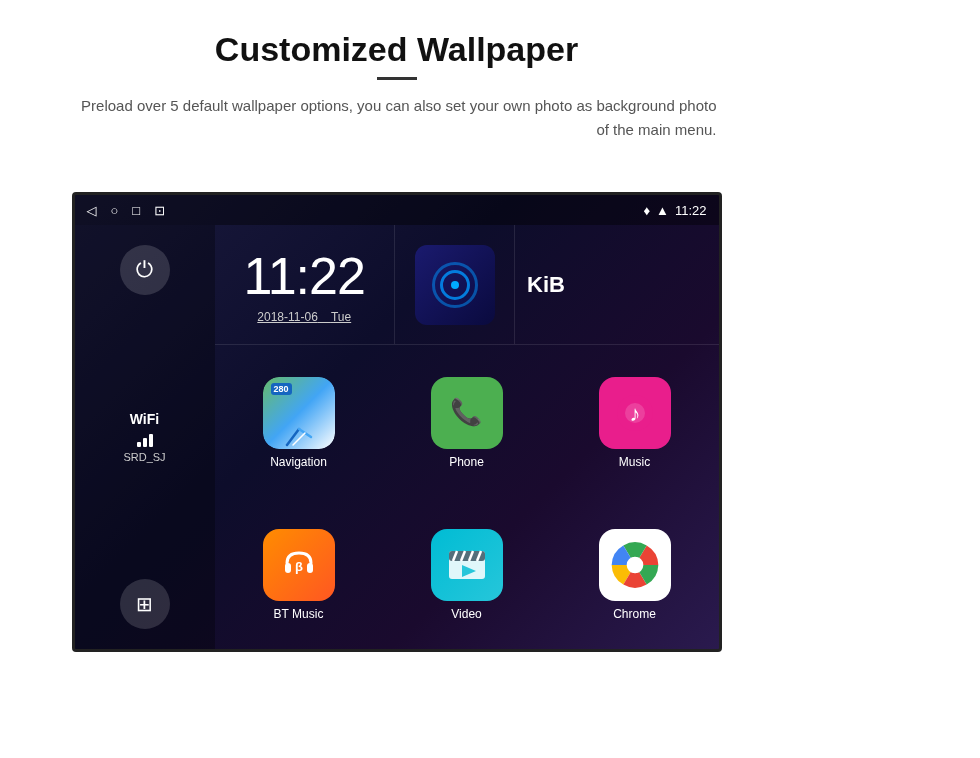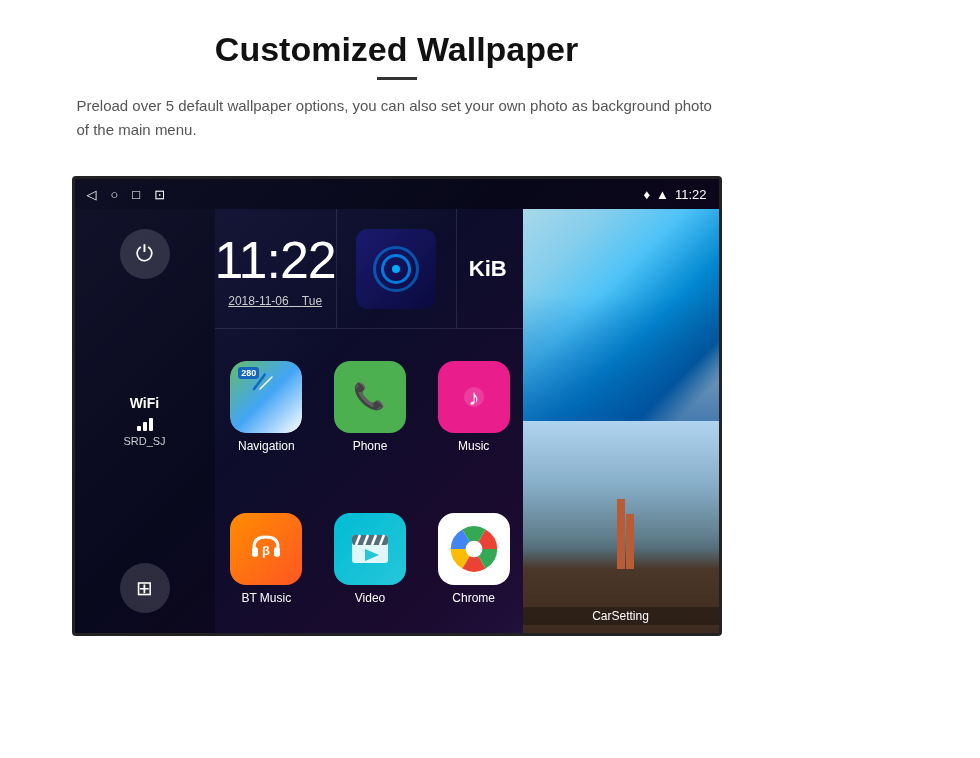--- a/index.html
+++ b/index.html
@@ -11,20 +11,21 @@
       overflow: hidden;
     }
 
     .page-container {
       width: 793px;
       height: 758px;
       display: flex;
       flex-direction: column;
       align-items: center;
       padding-top: 30px;
+      gap: 16px;
     }
 
     .title-section {
       text-align: center;
       margin-bottom: 16px;
     }
 
     .main-title {
       font-size: 34px;
       font-weight: 900;
@@ -37,21 +38,21 @@
       height: 3px;
       background: #333;
       margin: 0 auto 14px auto;
     }
 
     .subtitle {
       font-size: 15px;
       color: #555;
       max-width: 640px;
       line-height: 1.6;
-      text-align: left;
+      text-align: right;
     }
 
     
     .device-area {
       display: flex;
       flex-direction: row;
       align-items: flex-start;
       margin-top: 18px;
       gap: 0;
     }
@@ -307,21 +308,21 @@
       color: #fff;
       font-size: 12px;
       text-align: right;
     }
 
     .nav-map {
       width: 100%;
       height: 100%;
       background: linear-gradient(135deg, #66bb6a 0%, #42a5f5 50%, #fff 100%);
       display: flex;
-      align-items: flex-start;
+      align-items: flex-end;
       justify-content: center;
       border-radius: 16px;
     }
 
     .nav-badge {
       position: absolute;
       top: 6px;
       left: 8px;
       background: #1565c0;
       color: #fff;
@@ -592,30 +593,16 @@
       <path d="M30 30 L16 53.5 A28 28 0 0 0 44 53.5 Z" fill="#EA4335"></path>
       <path d="M30 30 L44 53.5 A28 28 0 0 0 58 30 Z" fill="#34A853"></path>
       <circle cx="30" cy="30" r="10" fill="white"></circle>
     </svg>
               </div>
               <span class="app-label">Chrome</span>
             </div>
           </div>
         </div>
 
-        <div class="wallpaper-column">
-
-          <div class="wallpaper-thumb top">
-            <div class="ice-cave"></div>
-          </div>
-
-          <div class="wallpaper-thumb bottom">
-            <div class="bridge-scene">
-              <div class="bridge-tower"></div>
-              <div class="bridge-tower" style="left:55%; transform:translateX(-50%); height:55px;"></div>
-            </div>
-            <div class="carsetting-label">CarSetting</div>
-          </div>
-        </div>
       </div>
     </div>
   </div>
 </div>
 
 </body></html>

